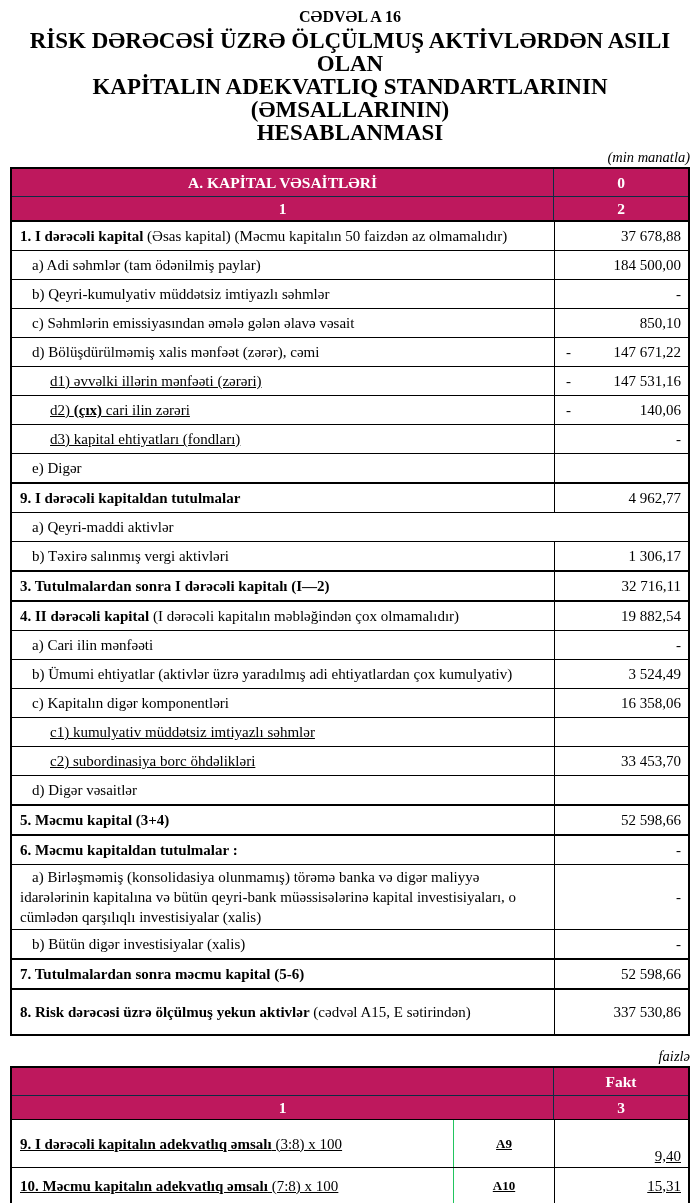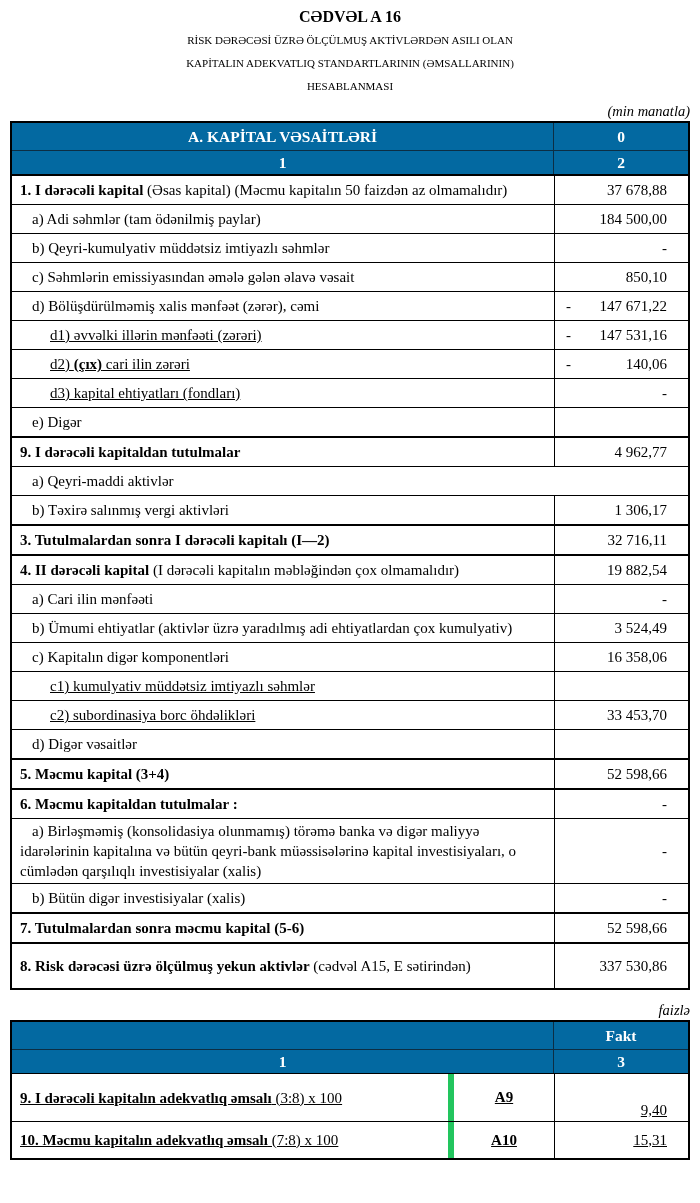--- a/index.html
+++ b/index.html
@@ -7,33 +7,33 @@
     width: 700px; height: 1203px; background: #ffffff; color: #000;
     font-family: "Liberation Serif", "DejaVu Serif", serif;
     overflow: hidden;
   }
   .page { padding: 5px 10px 0 10px; }
 
   .doc-title-code {
     text-align: center; font-weight: bold; font-size: 16px; margin-top: 3px;
   }
   .doc-title {
-    text-align: center; font-weight: normal; font-size: 11px; line-height: 23px;
+    text-align: center; font-weight: bold; font-size: 23px; line-height: 23px;
     margin-top: 3px;
   }
   .unit-note {
     text-align: right; font-style: italic; font-size: 14.5px;
     margin: 5px 0 1px 0;
   }
   .unit-note.bottom { margin-top: 12px; }
 
   .tbl { border: 2px solid #000; }
 
   
-  .hrow { display: flex; background: #0369a1; color: #fff; font-weight: bold; }
+  .hrow { display: flex; background: #be185d; color: #fff; font-weight: bold; }
   .hrow + .hrow { border-top: 1px solid #0c2e44; }
   .hcell { display: flex; align-items: center; justify-content: center; font-size: 15.5px; }
   .hcell.lab { flex: 1; }
   .hcell.val { width: 134px; border-left: 1px solid #0c2e44; }
   .hrow.r1 .hcell { height: 27px; }
   .hrow.r2 .hcell { height: 23px; }
 
   
   .rows .row { display: flex; border-top: 1px solid #000; min-height: 28px; }
   .rows .row.major { border-top-width: 2px; }
@@ -44,29 +44,29 @@
     padding: 2px 6px 2px 8px; font-size: 15px; line-height: 20px;
   }
   .cell-label .txt.ind1 { padding-left: 12px; }
   .cell-label .txt.ind2 { padding-left: 30px; text-decoration: underline; }
   .cell-label .txt.hang { padding-left: 0; text-indent: 12px; }
   .b { font-weight: bold; }
 
   .cell-value {
     width: 134px; border-left: 1px solid #000;
     display: flex; align-items: center; justify-content: flex-end;
-    padding: 2px 21px 2px 7px; font-size: 15px; box-sizing: border-box;
+    padding: 2px 7px 2px 7px; font-size: 15px; box-sizing: border-box;
   }
   .cell-value.neg { justify-content: space-between; padding-left: 11px; }
   .cell-value.bottom { align-items: flex-end; padding-bottom: 4px; }
 
   .cell-code {
-    width: 100px; border-left: 6px solid #22c55e;
+    width: 100px; border-left: 1px solid #22c55e;
     display: flex; align-items: center; justify-content: center;
-    font-size: 15px; font-weight: bold;
+    font-size: 13px; font-weight: bold;
   }
   #table2 .rows .row { min-height: 36px; text-decoration: underline; }
   #table2 .rows .row.tall9 { min-height: 47px; }
   #table2 .rows .row.tall9 .cell-label,
   #table2 .rows .row.tall9 .cell-value,
   #table2 .rows .row.tall9 .cell-code { padding-top: 2px; padding-bottom: 2px; }
 </style>
 </head>
 <body>
 

